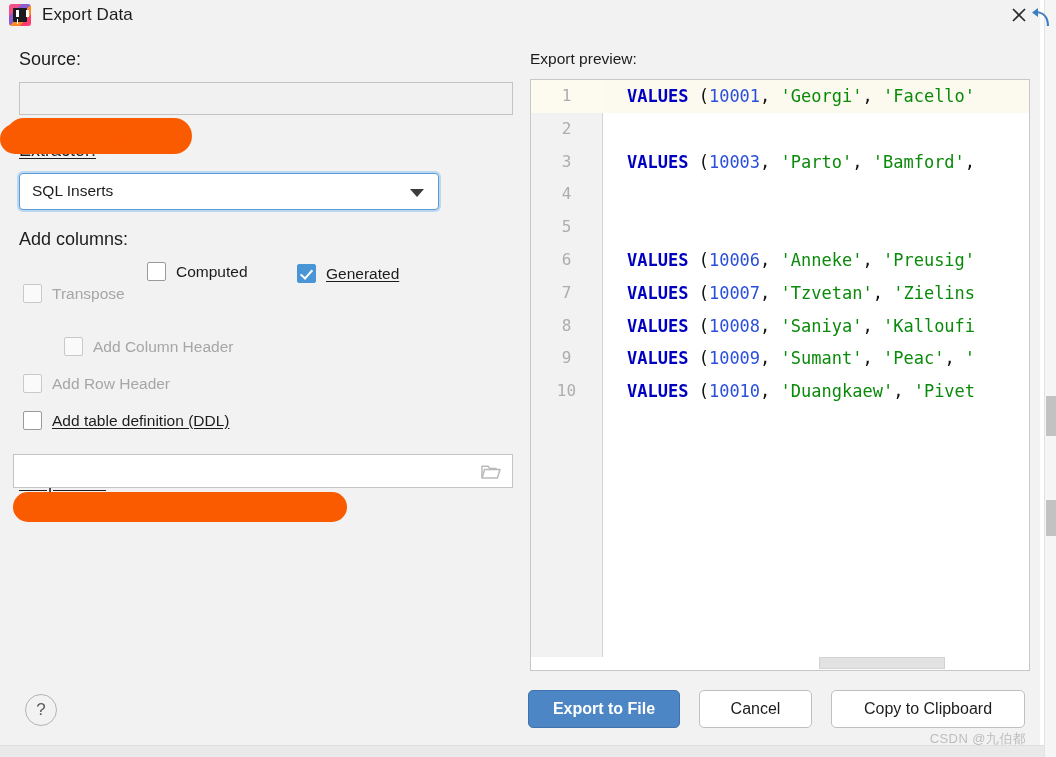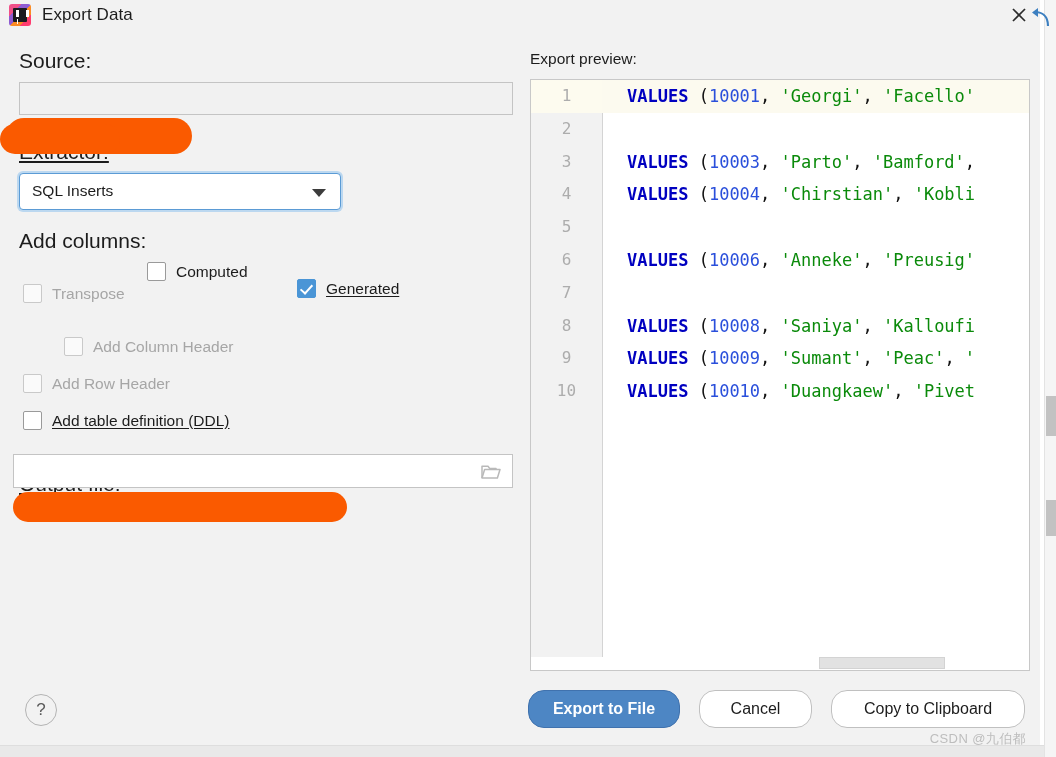--- a/index.html
+++ b/index.html
@@ -77,41 +77,41 @@
   
   #left-panel {
     position: absolute;
     left: 0; top: 36px;
     width: 528px;
     height: 640px;
   }
 
   .field-label {
     position: absolute;
-    font-size: 21px;
+    font-size: 18px;
     color: #1c1c1c;
     white-space: nowrap;
   }
   .u { text-decoration: underline; text-underline-offset: 2px; }
 
   #source-label { left: 19px; top: 13px; }
   #source-input {
     position: absolute;
     left: 19px; top: 46px;
     width: 494px; height: 33px;
     background: #f1f1f1;
     border: 1px solid #c4c4c4;
     box-sizing: border-box;
   }
 
   #extractor-label { left: 19px; top: 104px; }
   #extractor-combo {
     position: absolute;
     left: 19px; top: 137px;
-    width: 322px; height: 37px;
+    width: 420px; height: 37px;
     background: #ffffff;
     border: 1px solid #5b9bd5;
     border-radius: 4px;
     box-sizing: border-box;
     box-shadow: 0 0 0 2px #bcd8f0;
     cursor: pointer;
   }
   #extractor-value {
     position: absolute;
     left: 12px; top: 8px;
@@ -164,21 +164,21 @@
   .cbox.dim { border-color: #c9c9c9; background: #fafafa; }
 
   .cblabel {
     margin-left: 10px;
     font-size: 15.5px;
     color: #1c1c1c;
   }
   .cblabel.dim { color: #a6a6a6; }
 
   #cb-computed { left: 147px; top: 226px; }
-  #cb-generated { left: 282px; top: 243px; padding-left: 15px; }
+  #cb-generated { left: 282px; top: 228px; padding-left: 15px; }
   #cb-transpose { left: 23px; top: 248px; }
   #cb-colheader { left: 23px; top: 301px; padding-left: 41px; }
   #cb-rowheader { left: 23px; top: 338px; }
   #cb-ddl      { left: 23px; top: 375px; }
 
   #output-label { left: 19px; top: 388px; margin-top: 48px; }
   #output-field {
     position: absolute;
     left: 13px; top: 418px;
     width: 500px; height: 34px;
@@ -311,21 +311,21 @@
     width: 30px; height: 30px;
     line-height: 29px;
     text-align: center;
     font-size: 17px;
     color: #5b5b5b;
   }
 
   .btn {
     position: absolute;
     height: 38px;
-    border-radius: 16px;
+    border-radius: 5px;
     box-sizing: border-box;
     font-size: 16px;
     display: flex;
     align-items: center;
     justify-content: center;
     cursor: pointer;
     white-space: nowrap;
   }
   #btn-export {
     left: 528px; top: 690px;
@@ -462,24 +462,24 @@
     <div class="redaction" id="redact-output"></div>
   </div>
 
   <div id="preview-label">Export preview:</div>
   <div id="preview-box">
     <div id="gutter"></div>
     <div id="code-area">
         <div class="code-line active"><div class="lineno-cell">1</div><div class="code-text"><span class="tok-kw">VALUES</span><span class="tok-pun"> (</span><span class="tok-num">10001</span><span class="tok-pun">, </span><span class="tok-str">'Georgi'</span><span class="tok-pun">, </span><span class="tok-str">'Facello'</span></div></div>
         <div class="code-line"><div class="lineno-cell">2</div></div>
         <div class="code-line"><div class="lineno-cell">3</div><div class="code-text"><span class="tok-kw">VALUES</span><span class="tok-pun"> (</span><span class="tok-num">10003</span><span class="tok-pun">, </span><span class="tok-str">'Parto'</span><span class="tok-pun">, </span><span class="tok-str">'Bamford'</span><span class="tok-pun">,</span></div></div>
-        <div class="code-line"><div class="lineno-cell">4</div><div class="code-text"><span class="tok-kw">VALUES</span><span class="tok-pun"> (</span><span class="tok-num">10004</span><span class="tok-pun">, </span><span class="tok-str">'Chirstian'</span><span class="tok-pun">, </span><span class="tok-str">'Kobli</span></div></div>
+        <div class="code-line"><div class="lineno-cell">4</div></div>
         <div class="code-line"><div class="lineno-cell">5</div></div>
         <div class="code-line"><div class="lineno-cell">6</div><div class="code-text"><span class="tok-kw">VALUES</span><span class="tok-pun"> (</span><span class="tok-num">10006</span><span class="tok-pun">, </span><span class="tok-str">'Anneke'</span><span class="tok-pun">, </span><span class="tok-str">'Preusig'</span></div></div>
-        <div class="code-line"><div class="lineno-cell">7</div></div>
+        <div class="code-line"><div class="lineno-cell">7</div><div class="code-text"><span class="tok-kw">VALUES</span><span class="tok-pun"> (</span><span class="tok-num">10007</span><span class="tok-pun">, </span><span class="tok-str">'Tzvetan'</span><span class="tok-pun">, </span><span class="tok-str">'Zielins</span></div></div>
         <div class="code-line"><div class="lineno-cell">8</div><div class="code-text"><span class="tok-kw">VALUES</span><span class="tok-pun"> (</span><span class="tok-num">10008</span><span class="tok-pun">, </span><span class="tok-str">'Saniya'</span><span class="tok-pun">, </span><span class="tok-str">'Kalloufi</span></div></div>
         <div class="code-line"><div class="lineno-cell">9</div><div class="code-text"><span class="tok-kw">VALUES</span><span class="tok-pun"> (</span><span class="tok-num">10009</span><span class="tok-pun">, </span><span class="tok-str">'Sumant'</span><span class="tok-pun">, </span><span class="tok-str">'Peac'</span><span class="tok-pun">, </span><span class="tok-str">'</span></div></div>
         <div class="code-line"><div class="lineno-cell">10</div><div class="code-text"><span class="tok-kw">VALUES</span><span class="tok-pun"> (</span><span class="tok-num">10010</span><span class="tok-pun">, </span><span class="tok-str">'Duangkaew'</span><span class="tok-pun">, </span><span class="tok-str">'Pivet</span></div></div>
       </div>
     <div id="hscroll-track">
       <div id="hscroll-thumb"></div>
     </div>
   </div>
 
   <div id="help-button">

